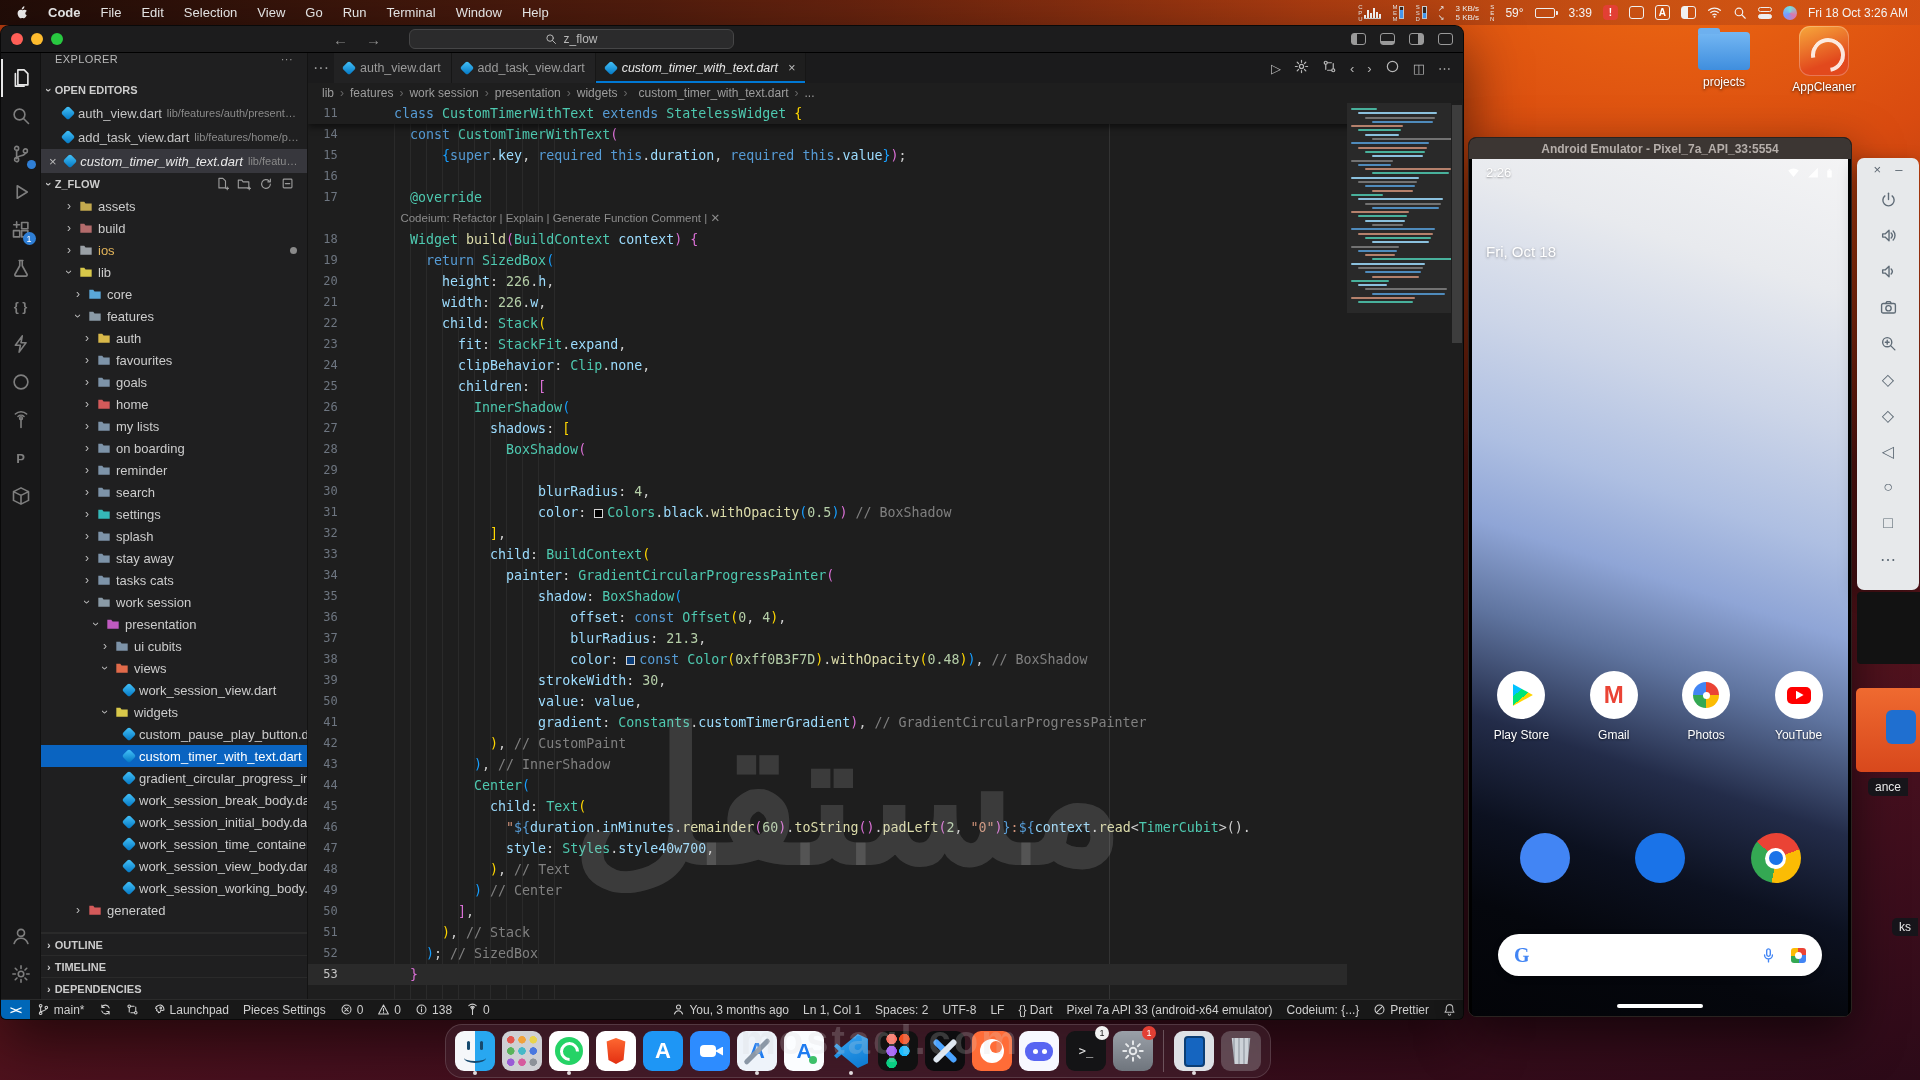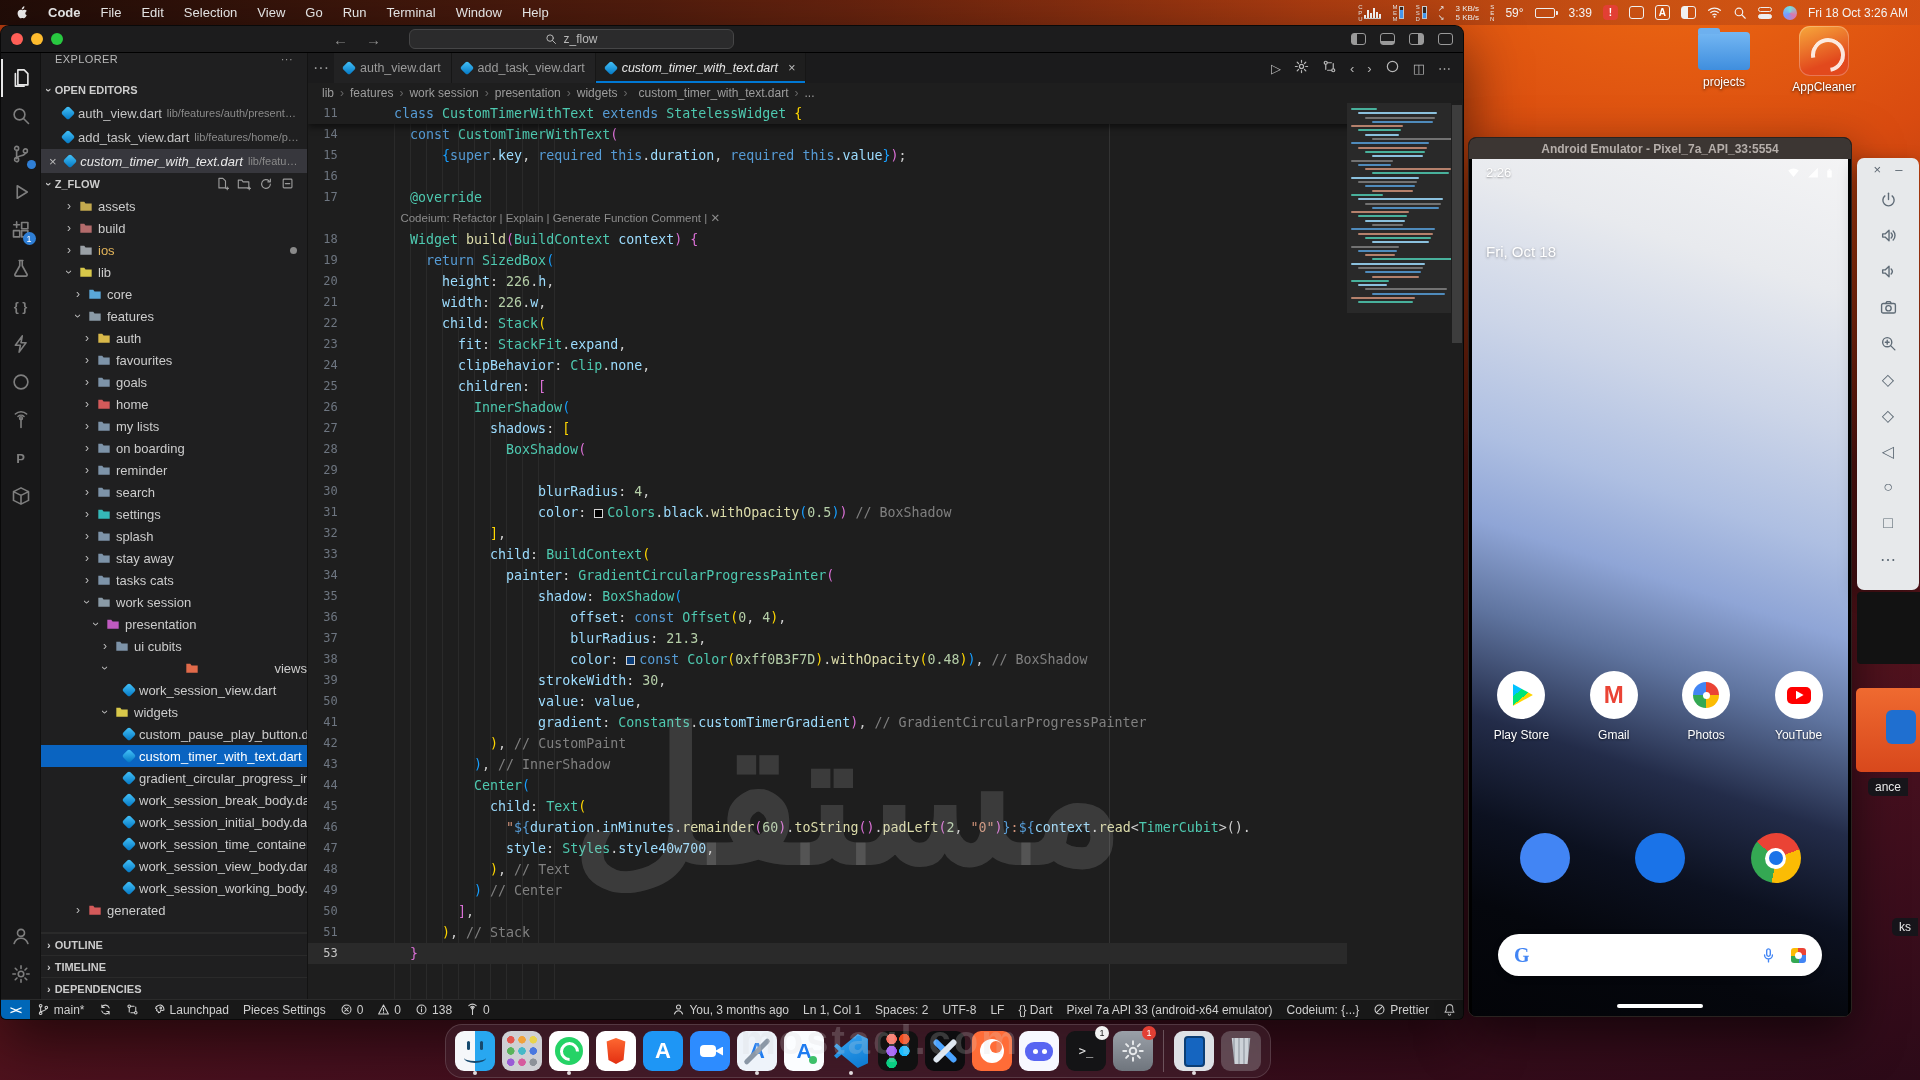--- a/index.html
+++ b/index.html
@@ -611,21 +611,21 @@
               </svg>
               <span>presentation</span>
             </div>
             <div class="trow" style="padding-left: 59px;">
               <span class="chev">›</span>
               <svg viewBox="0 0 16 16" width="14" height="14">
                 <path d="M1.5 3h4.5l1.5 2h7v8.5h-13z" fill="#7d93a8"></path>
               </svg>
               <span>ui cubits</span>
             </div>
-            <div class="trow" style="padding-left: 59px; justify-content: space-between;">
+            <div class="trow" style="padding-left: 59px;">
               <span class="chev" style="display: inline-block; transform: rotate(90deg);">›</span>
               <svg viewBox="0 0 16 16" width="14" height="14">
                 <path d="M1.5 3h4.5l1.5 2h7v8.5h-13z" fill="#e06a4a"></path>
               </svg>
               <span>views</span>
             </div>
             <div class="trow" style="padding-left: 68px;">
               <span class="chev"></span>
               <span class="dartic"></span>
               <span>work_session_view.dart</span>
@@ -908,20 +908,24 @@
                 <span class="gut">49</span>
                 <pre><span class="tk-pu">          </span><span class="tk-b3">)</span><span class="tk-cm"> // Center</span></pre>
               </div>
               <div class="cline">
                 <span class="gut">50</span>
                 <pre><span class="tk-pu">        </span><span class="tk-b2">]</span><span class="tk-pu">,</span></pre>
               </div>
               <div class="cline">
                 <span class="gut">51</span>
                 <pre><span class="tk-pu">      </span><span class="tk-b1">)</span><span class="tk-pu">,</span><span class="tk-cm"> // Stack</span></pre>
+              </div>
+              <div class="cline">
+                <span class="gut">52</span>
+                <pre><span class="tk-pu">    </span><span class="tk-b3">)</span><span class="tk-pu">;</span><span class="tk-cm"> // SizedBox</span></pre>
               </div>
               <div class="cline current">
                 <span class="gut">53</span>
                 <pre><span class="tk-pu">  </span><span class="tk-b2">}</span></pre>
               </div>
             </div>
           <div class="minimap" id="minimap">
               <div class="vp"></div>
               <div class="mmbar" style="width: 26px; margin-left: 0px; background: rgb(78, 201, 176);"></div>
               <div class="mmbar" style="width: 79px; margin-left: 7px; background: rgb(156, 220, 254);"></div>

